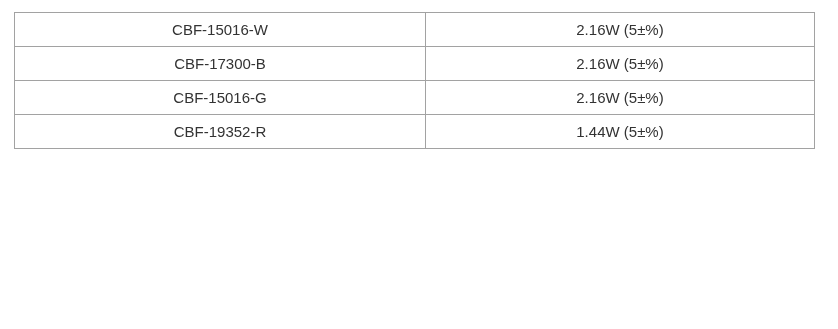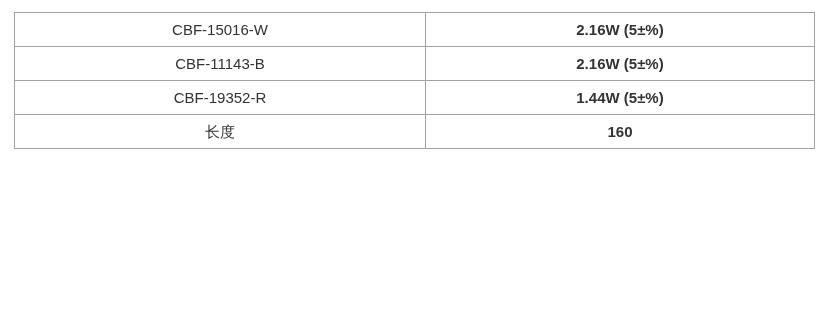--- a/index.html
+++ b/index.html
@@ -42,40 +42,39 @@
     white-space: nowrap;
     overflow: hidden;
     box-sizing: border-box;
   }
 
   table.spec-table td.col-param {
     width: 411px;
   }
   table.spec-table td.col-value {
     width: 389px;
-    font-weight: bold;
   }
 </style>
 </head>
 <body>
 
 <div id="spec-table-wrap">
   <table class="spec-table">
     <tbody>
       <tr>
         <td class="col-param">CBF-15016-W</td>
         <td class="col-value">2.16W (5±%)</td>
       </tr>
       <tr>
-        <td class="col-param">CBF-11143-B</td>
+        <td class="col-param">CBF-17300-B</td>
+        <td class="col-value">2.16W (5±%)</td>
+      </tr>
+      <tr>
+        <td class="col-param">CBF-15016-G</td>
         <td class="col-value">2.16W (5±%)</td>
       </tr>
       <tr>
         <td class="col-param">CBF-19352-R</td>
         <td class="col-value">1.44W (5±%)</td>
       </tr>
-      <tr>
-        <td class="col-param">长度</td>
-        <td class="col-value">160</td>
-      </tr>
     </tbody>
   </table>
 </div>
 
 </body></html>

